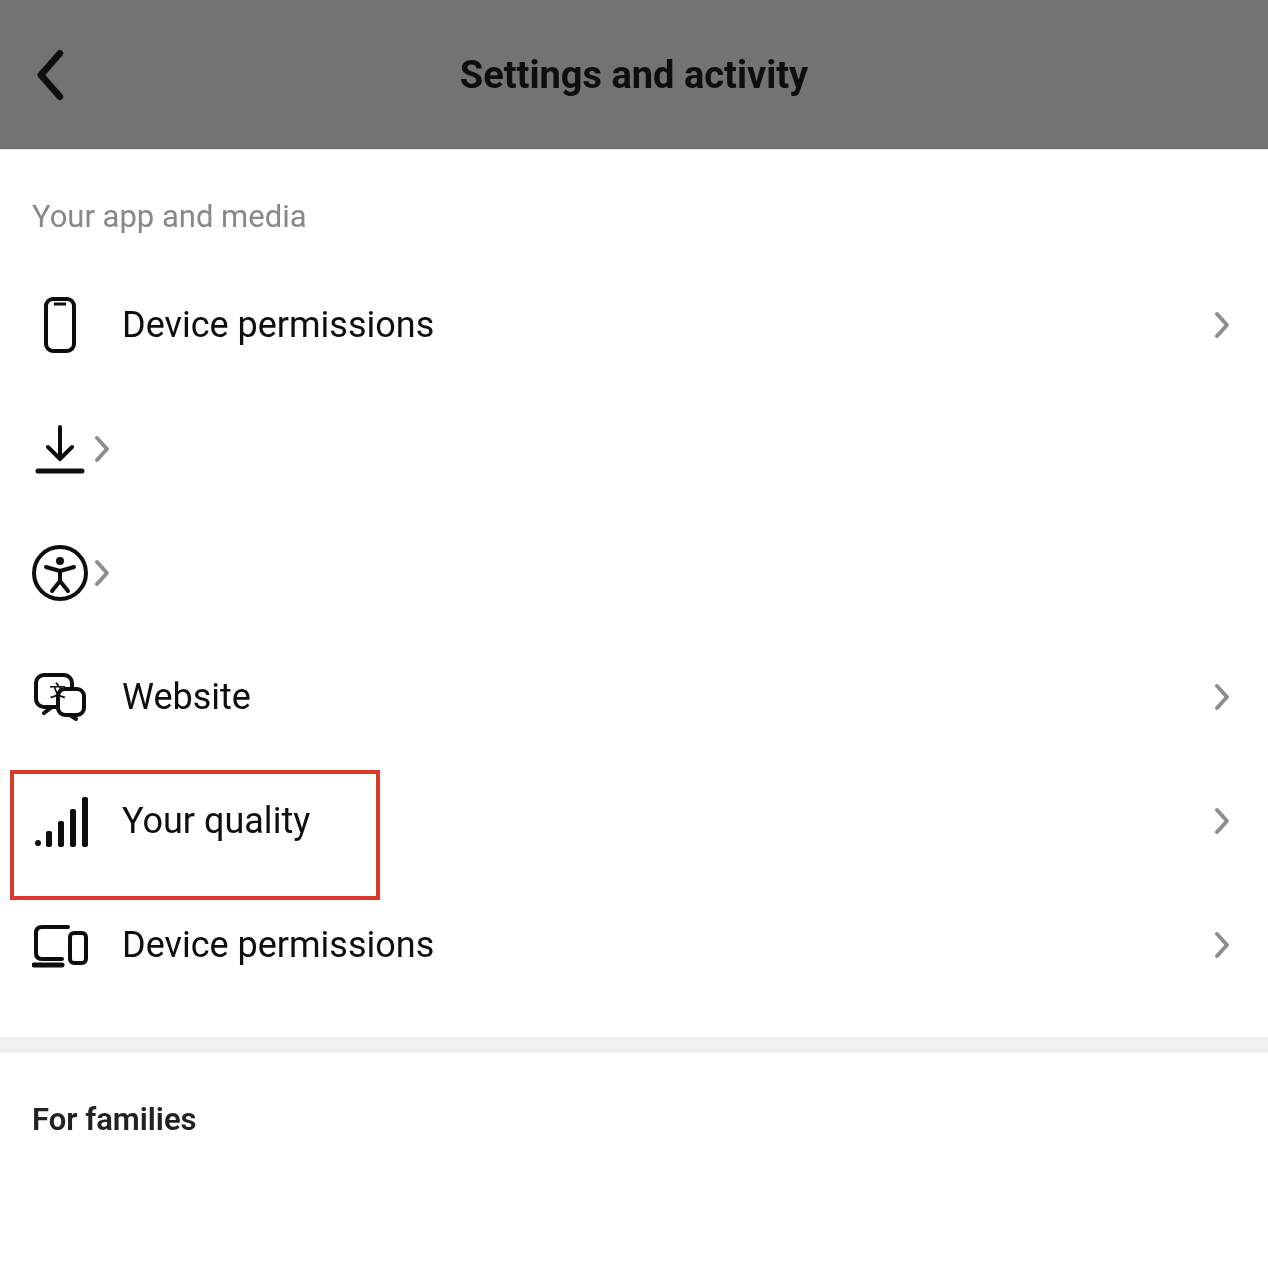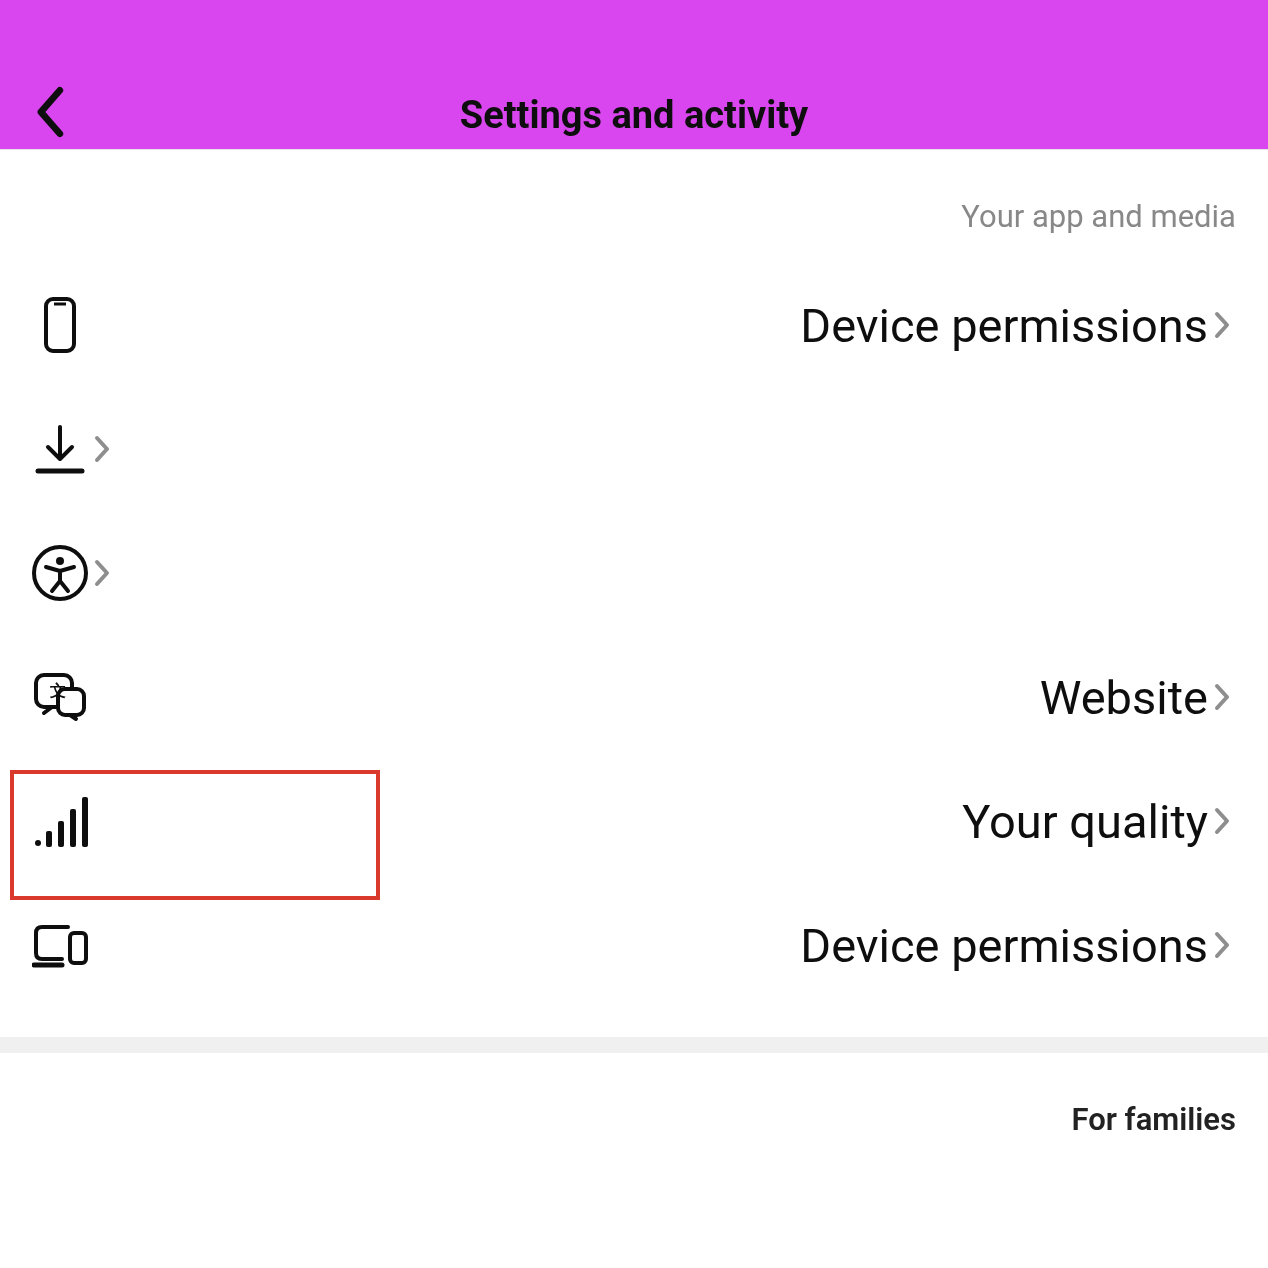--- a/index.html
+++ b/index.html
@@ -6,25 +6,25 @@
     body {
       font-family: -apple-system, BlinkMacSystemFont, "Segoe UI", Roboto, Helvetica, Arial, sans-serif;
       width: 1268px;
       height: 1268px;
       background: #ffffff;
       color: #000;
       overflow: hidden;
     }
     .header {
       display: flex;
-      align-items: flex-end;
+      align-items: center;
       height: 150px;
-      padding: 12px 24px;
+      padding: 0 24px;
       border-bottom: 1px solid #e5e5e5;
-      background: #d946ef;
+      background: #737373;
     }
     .back-btn {
       width: 50px;
       height: 50px;
       display: flex;
       align-items: center;
       justify-content: center;
       cursor: pointer;
     }
     .header-title {
@@ -54,21 +54,21 @@
     .item-icon {
       width: 56px;
       height: 56px;
       display: flex;
       align-items: center;
       justify-content: center;
       flex-shrink: 0;
     }
     .item-label {
       flex: 1;
-      font-size: 47px;
+      font-size: 36px;
       font-weight: 400;
       color: #0e0e0e;
       padding-left: 34px;
     }
     .chevron {
       width: 28px;
       height: 28px;
       display: flex;
       align-items: center;
       justify-content: center;
@@ -81,28 +81,27 @@
       pointer-events: none;
     }
     .section2 {
       background: #fff;
       padding: 48px 32px 0 32px;
     }
     .section2-header {
       font-size: 31px;
       font-weight: 600;
       color: #222;
-      margin-left: 16px;
     }
     .bottom-divider {
       height: 16px;
       background: #f0f0f0;
       margin-top: 30px;
     }
-    .content-wrap { position: relative; text-align: right; }
+    .content-wrap { position: relative; }
   </style>
 </head>
 <body>
 
 <div class="header">
   <div class="back-btn">
     <svg width="34" height="54" viewBox="0 0 24 40" fill="none" stroke="#0e0e0e" stroke-width="5" stroke-linecap="round" stroke-linejoin="round">
       <polyline points="20,4 6,20 20,36"></polyline>
     </svg>
   </div>

